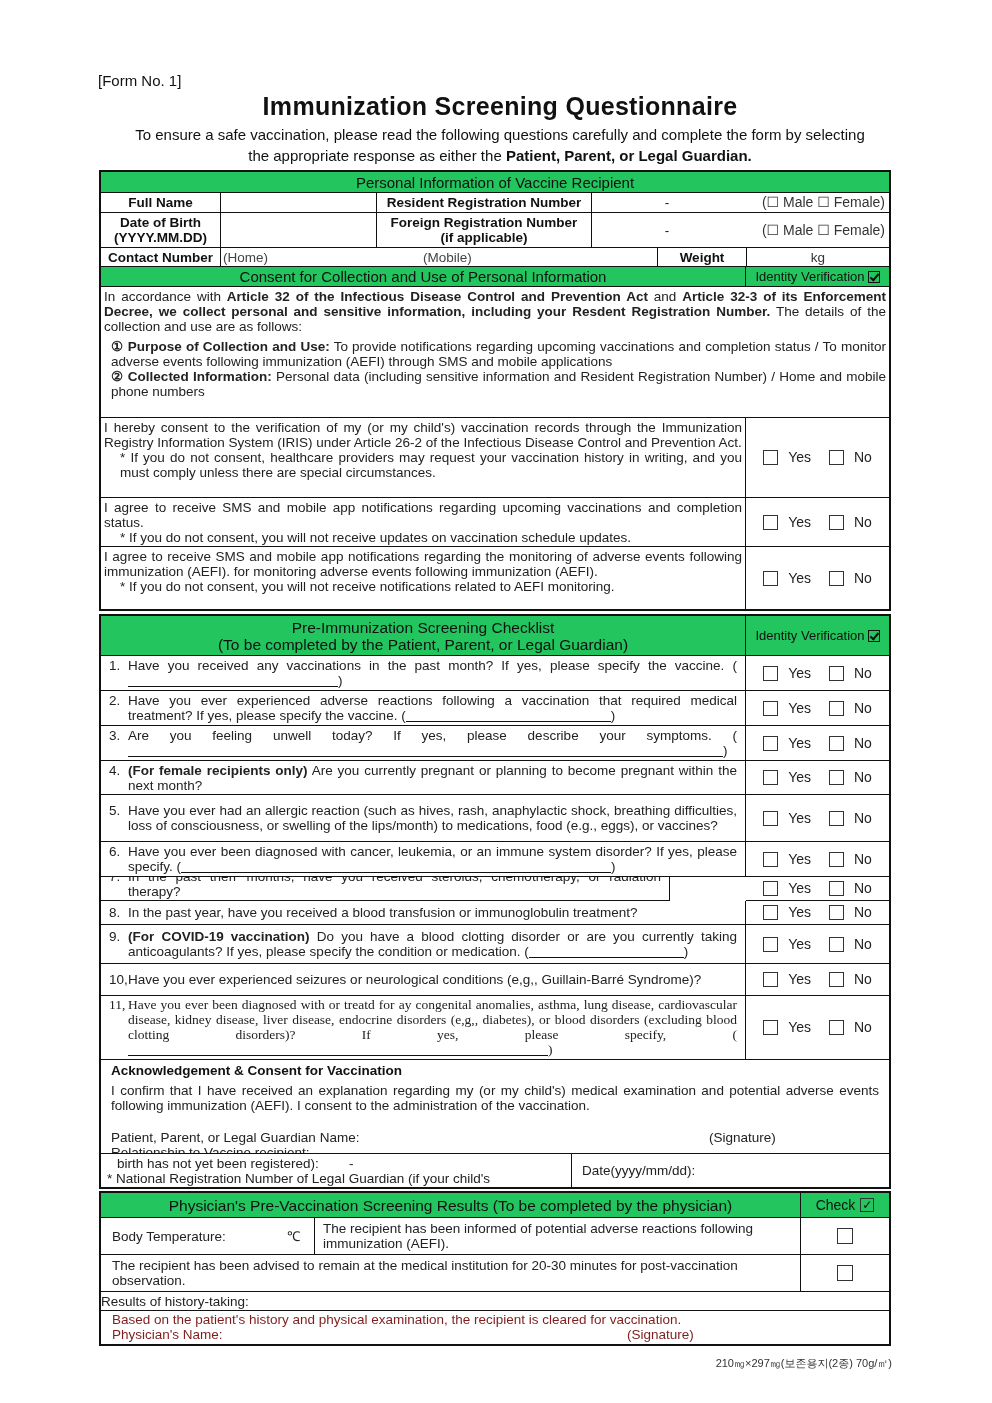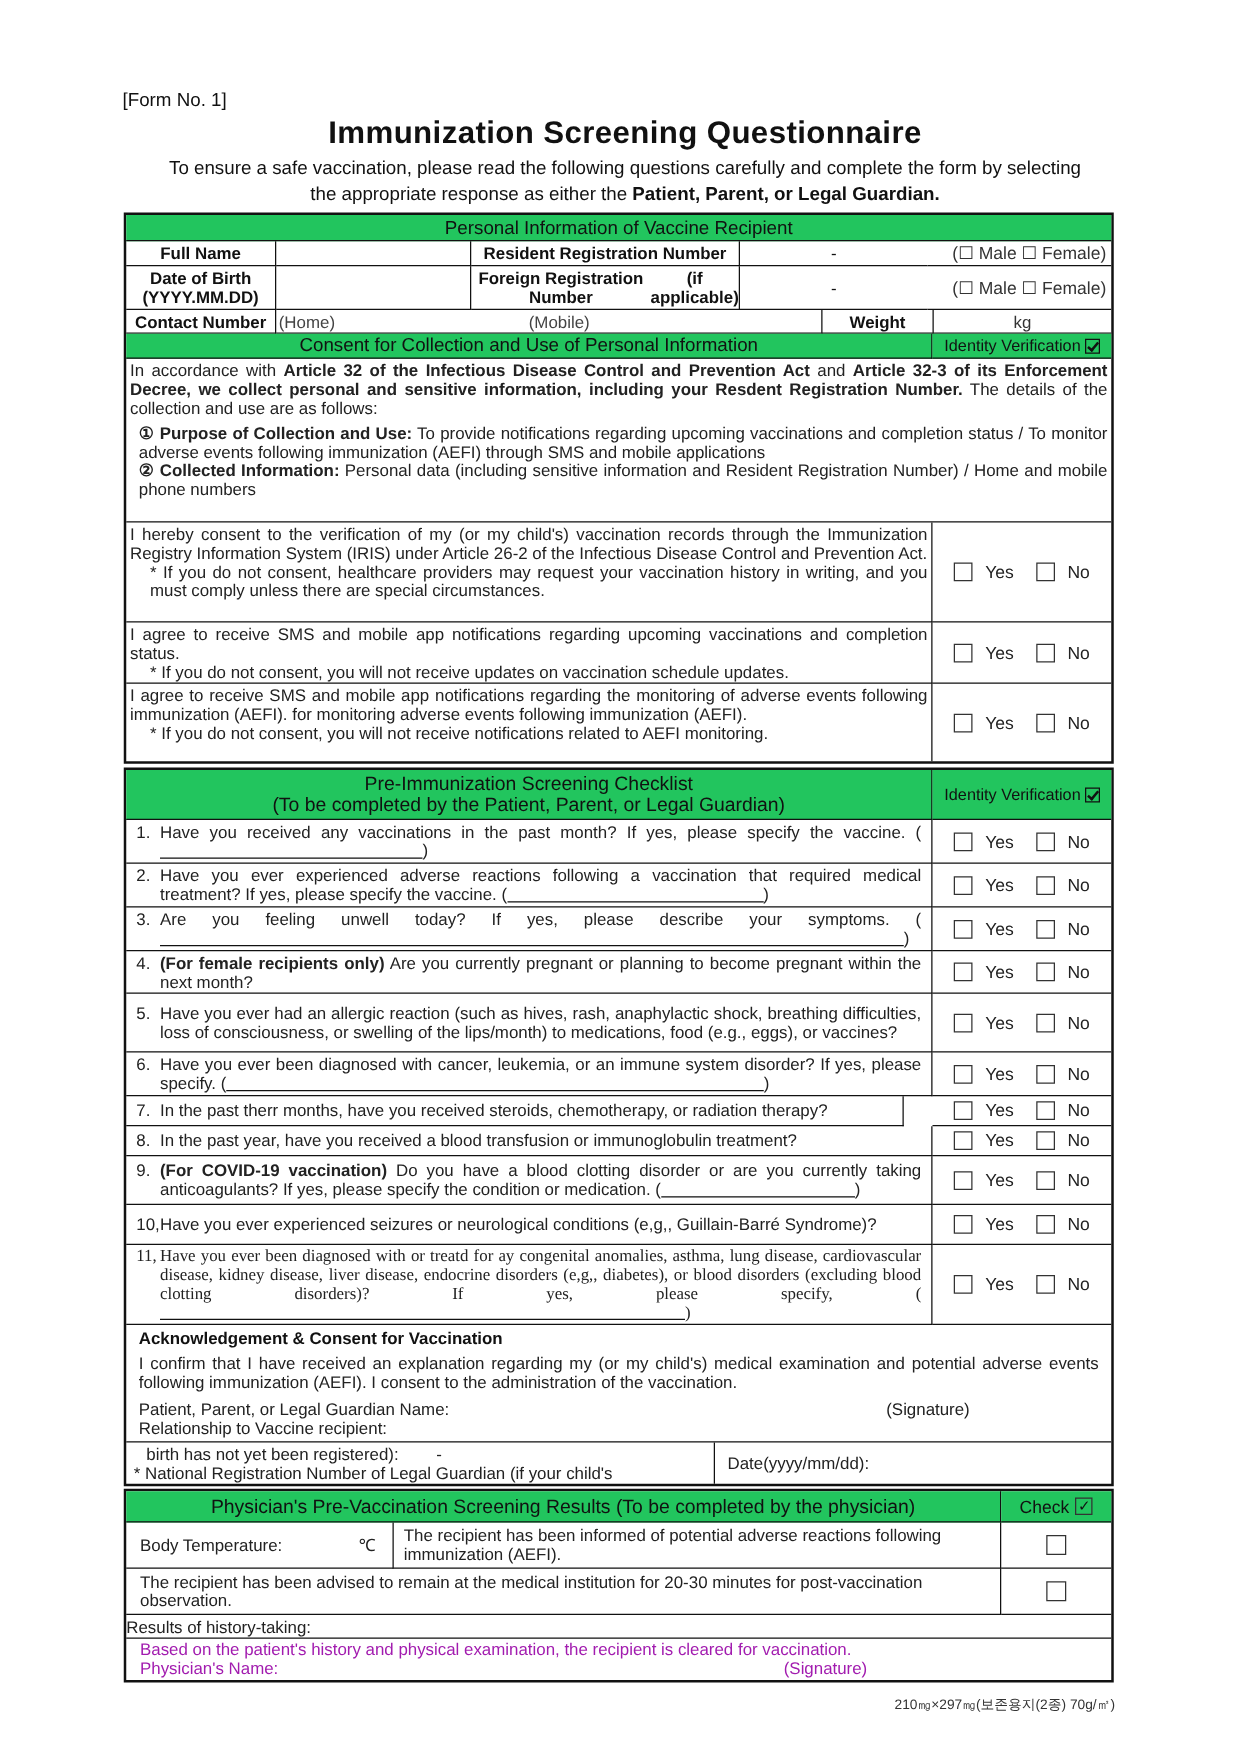--- a/index.html
+++ b/index.html
@@ -54,21 +54,21 @@
     </div>
   <div class="cell center nr" style="left:641px; top:21px; width:147px; height:20px; justify-content:flex-end; padding-right:4px; font-size:14px; color:#333;">
       <span>(☐ Male ☐ Female)</span>
     </div>
 
   <div class="cell center bold" style="left:0; top:41px; width:120px; height:35px; flex-direction:column;">
       <span>Date of Birth</span>
       <span>(YYYY.MM.DD)</span>
     </div>
   <div class="cell" style="left:120px; top:41px; width:156px; height:35px;"></div>
-  <div class="cell center bold" style="left:276px; top:41px; width:215px; height:35px; flex-direction:row;">
+  <div class="cell center bold" style="left:276px; top:41px; width:215px; height:35px; flex-direction:column;">
       <span>Foreign Registration Number</span>
       <span>(if applicable)</span>
     </div>
   <div class="cell center nr" style="left:491px; top:41px; width:150px; height:35px;">
       <span>-</span>
     </div>
   <div class="cell center nr" style="left:641px; top:41px; width:147px; height:35px; justify-content:flex-end; padding-right:4px; font-size:14px; color:#333;">
       <span>(☐ Male ☐ Female)</span>
     </div>
 
@@ -186,21 +186,21 @@
       </div>
       <div class="cell q para" style="left: 0px; top: 226px; width: 645px; height: 35px; display: flex; align-items: center;">
         <div style="padding-left: 19px; text-indent: -19px; width: 100%;"><span style="display: inline-block; width: 19px; text-indent: 0px;">6.</span><b></b><span>Have you ever been diagnosed with cancer, leukemia, or an immune system disorder? If yes, please specify. (</span><span class="blank" style="width: 430px;"></span><span>)</span></div>
       </div>
       <div class="cell nr yn" style="left: 645px; top: 226px; width: 143px; height: 35px;">
         <span class="cb cb-big"></span>
         <span class="lbl">Yes</span>
         <span class="cb cb-big"></span>
         <span class="lbl">No</span>
       </div>
-      <div class="cell q para" style="left: 0px; top: 261px; width: 622px; height: 24px; display: flex; align-items: center;">
+      <div class="cell q para" style="left: 0px; top: 261px; width: 569px; height: 24px; display: flex; align-items: flex-end;">
         <div style="padding-left: 19px; text-indent: -19px; width: 100%;"><span style="display: inline-block; width: 19px; text-indent: 0px;">7.</span><b></b><span>In the past therr months, have you received steroids, chemotherapy, or radiation therapy?</span></div>
       </div>
       <div class="cell nr yn" style="left: 645px; top: 261px; width: 143px; height: 24px;">
         <span class="cb cb-big"></span>
         <span class="lbl">Yes</span>
         <span class="cb cb-big"></span>
         <span class="lbl">No</span>
       </div>
       <div class="cell q para" style="left: 0px; top: 285px; width: 645px; height: 24px; display: flex; align-items: center;">
         <div style="padding-left: 19px; text-indent: -19px; width: 100%;"><span style="display: inline-block; width: 19px; text-indent: 0px;">8.</span><b></b><span>In the past year, have you received a blood transfusion or immunoglobulin treatment?</span></div>
@@ -235,21 +235,21 @@
       <div class="cell nr yn" style="left: 645px; top: 380px; width: 143px; height: 64px;">
         <span class="cb cb-big"></span>
         <span class="lbl">Yes</span>
         <span class="cb cb-big"></span>
         <span class="lbl">No</span>
       </div>
     </div>
 
   <div class="cell nr" style="left:0; top:444px; width:788px; height:94px; padding:3px 10px; color:#222;">
     <div class="bold" style="margin-bottom:5px; color:#111;">Acknowledgement &amp; Consent for Vaccination</div>
-    <div class="para" style="margin-bottom:7px;">I confirm that I have received an explanation regarding my (or my child's) medical examination and potential adverse events following immunization (AEFI). I consent to the administration of the vaccination.</div>
+    <div class="para" style="margin-bottom:17px;">I confirm that I have received an explanation regarding my (or my child's) medical examination and potential adverse events following immunization (AEFI). I consent to the administration of the vaccination.</div>
     <div style="display:flex;">
       <span style="width:598px;">Patient, Parent, or Legal Guardian Name:</span>
       <span>(Signature)</span>
     </div>
     <div>Relationship to Vaccine recipient:</div>
   </div>
   <div class="cell nb" style="left:0; top:538px; width:471px; height:33px; padding:2px 6px; color:#222;">
     <div style="padding-left:10px;"><span style="display:inline-block; width:232px;">birth has not yet been registered):</span><span>-</span></div>
     <div>* National Registration Number of Legal Guardian (if your child's</div>
   </div>
@@ -280,21 +280,21 @@
       <span>The recipient has been advised to remain at the medical institution for 20-30 minutes for post-vaccination observation.</span>
     </div>
   <div class="cell nr center" style="left:700px; top:62px; width:88px; height:37px;">
       <span class="cb cb-big" style="width:16px; height:16px;"></span>
     </div>
 
   <div class="cell nr vcenter" style="left:0; top:99px; width:788px; height:19px; color:#222;">
       <span>Results of history-taking:</span>
     </div>
 
-  <div class="cell nr nb" style="left:0; top:118px; width:788px; height:33px; padding:1px 11px; color:#a21caf;">
+  <div class="cell nr nb" style="left:0; top:118px; width:788px; height:33px; padding:1px 11px; color:#7f1d1d;">
     <div>Based on the patient's history and physical examination, the recipient is cleared for vaccination.</div>
     <div style="display:flex;">
         <span style="width:515px;">Physician's Name:</span>
         <span>(Signature)</span>
       </div>
   </div>
 </div>
 
 <div class="abs footer">210㎎×297㎎(보존용지(2종) 70g/㎡)</div>
 

